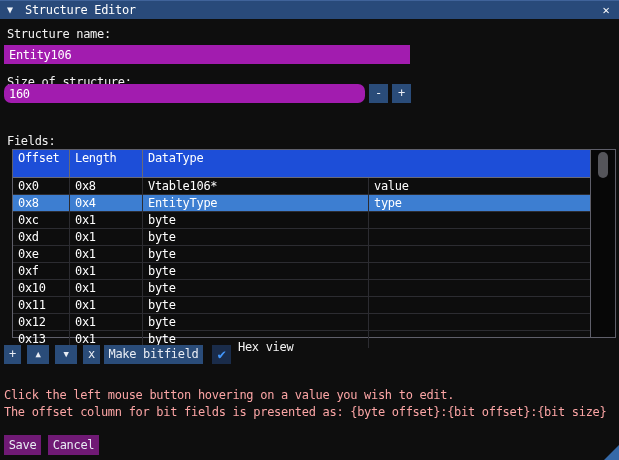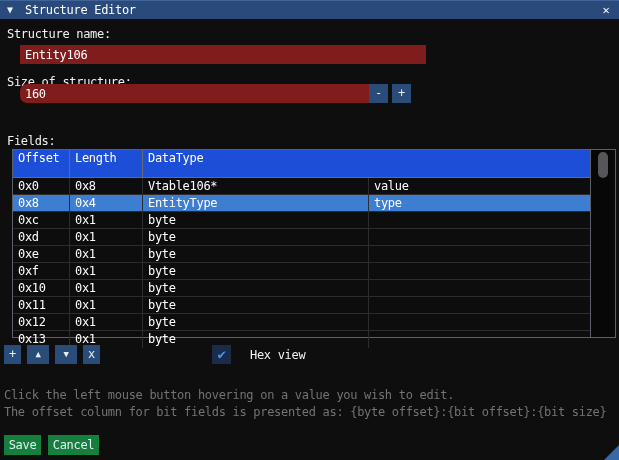--- a/index.html
+++ b/index.html
@@ -13,22 +13,22 @@
   
   .titlebar { position:absolute; left:0; top:0; width:619px; height:19px;
     background:#294a7a; border-top:1px solid #40639a; }
   .collapse-arrow { position:absolute; left:7px; top:3px; font-size:10px; color:#eef2f8; }
   .title-text { position:absolute; left:25px; top:2px; color:#ffffff; }
   .close-btn { position:absolute; right:5px; top:1px; width:16px; height:16px;
     text-align:center; line-height:16px; font-size:12px; color:#ffffff; cursor:default; }
 
   .label { position:absolute; left:7px; color:#f2f2f2; white-space:pre; }
 
-  .text-input { position:absolute; height:19px; background:#7f1d1d; border:none;
-    outline:none; padding:0 0 0 5px; color:#ffffff;margin-left:16px; }
+  .text-input { position:absolute; height:19px; background:#a21caf; border:none;
+    outline:none; padding:0 0 0 5px; color:#ffffff; }
 
   .sq-btn { position:absolute; height:19px; background:#2a4c79; border:none;
     color:#e9edf4; text-align:center; padding:0; line-height:19px; cursor:default; }
 
   
   .tablebox { position:absolute; left:12px; top:149px; width:604px; height:189px;
     border:1px solid #5f5f6a; background:#0d0d0d; display:flex; }
   .tcontent { width:577px; }
   .thead { display:grid; grid-template-columns:57px 73px 226px 1fr; height:28px;
     background:#1d4ed8; border-bottom:1px solid #6a6a75; }
@@ -47,23 +47,23 @@
     background:#55555a; border-radius:5px; }
 
   
   .toolbar-btn { top:345px; }
   .arrow-glyph { font-size:9px; }
 
   .checkbox { position:absolute; left:212px; top:345px; width:19px; height:19px;
     background:#1a2c4a; text-align:center; line-height:18px; cursor:default; }
   .checkmark { color:#4296fa; font-size:14px; font-weight:bold; }
 
-  .help-line { position:absolute; left:4px; color:#737373; white-space:pre; }
+  .help-line { position:absolute; left:4px; color:#fca5a5; white-space:pre; }
 
-  .action-btn { background:#15803d;text-align:center; }
+  .action-btn { background:#701a75;text-align:center; }
 
   .resize-grip { position:absolute; right:0; bottom:0; width:0; height:0;
     border-left:15px solid transparent; border-bottom:15px solid #3569a8; }
 </style>
 </head>
 <body>
 
 <div id="win">
 
   <div class="titlebar">
@@ -154,25 +154,26 @@
     </div>
     <div class="vscroll">
       <div class="vthumb"></div>
     </div>
   </div>
 
   <button class="sq-btn toolbar-btn" style="left:4px; width:17px;">+</button>
   <button class="sq-btn toolbar-btn arrow-glyph" style="left:27px; width:22px;">▲</button>
   <button class="sq-btn toolbar-btn arrow-glyph" style="left:55px; width:22px;">▼</button>
   <button class="sq-btn toolbar-btn" style="left:83px; width:17px;">x</button>
+  <button class="sq-btn toolbar-btn" style="left:104px; width:99px;">Make bitfield</button>
 
   <div class="checkbox">
     <span class="checkmark">✔</span>
   </div>
-  <div class="label" style="left:238px; top:348px;margin-left:12px;">Hex view</div>
+  <div class="label" style="left:238px; top:340px;">Hex view</div>
 
   <div class="help-line" style="top:388px;">Click the left mouse button hovering on a value you wish to edit.</div>
   <div class="help-line" style="top:405px;">The offset column for bit fields is presented as: {byte offset}:{bit offset}:{bit size}</div>
 
   <button class="sq-btn action-btn" style="left:4px; top:435px; width:37px; height:20px;">Save</button>
   <button class="sq-btn action-btn" style="left:48px; top:435px; width:51px; height:20px;">Cancel</button>
 
   <div class="resize-grip"></div>
 </div>
 

